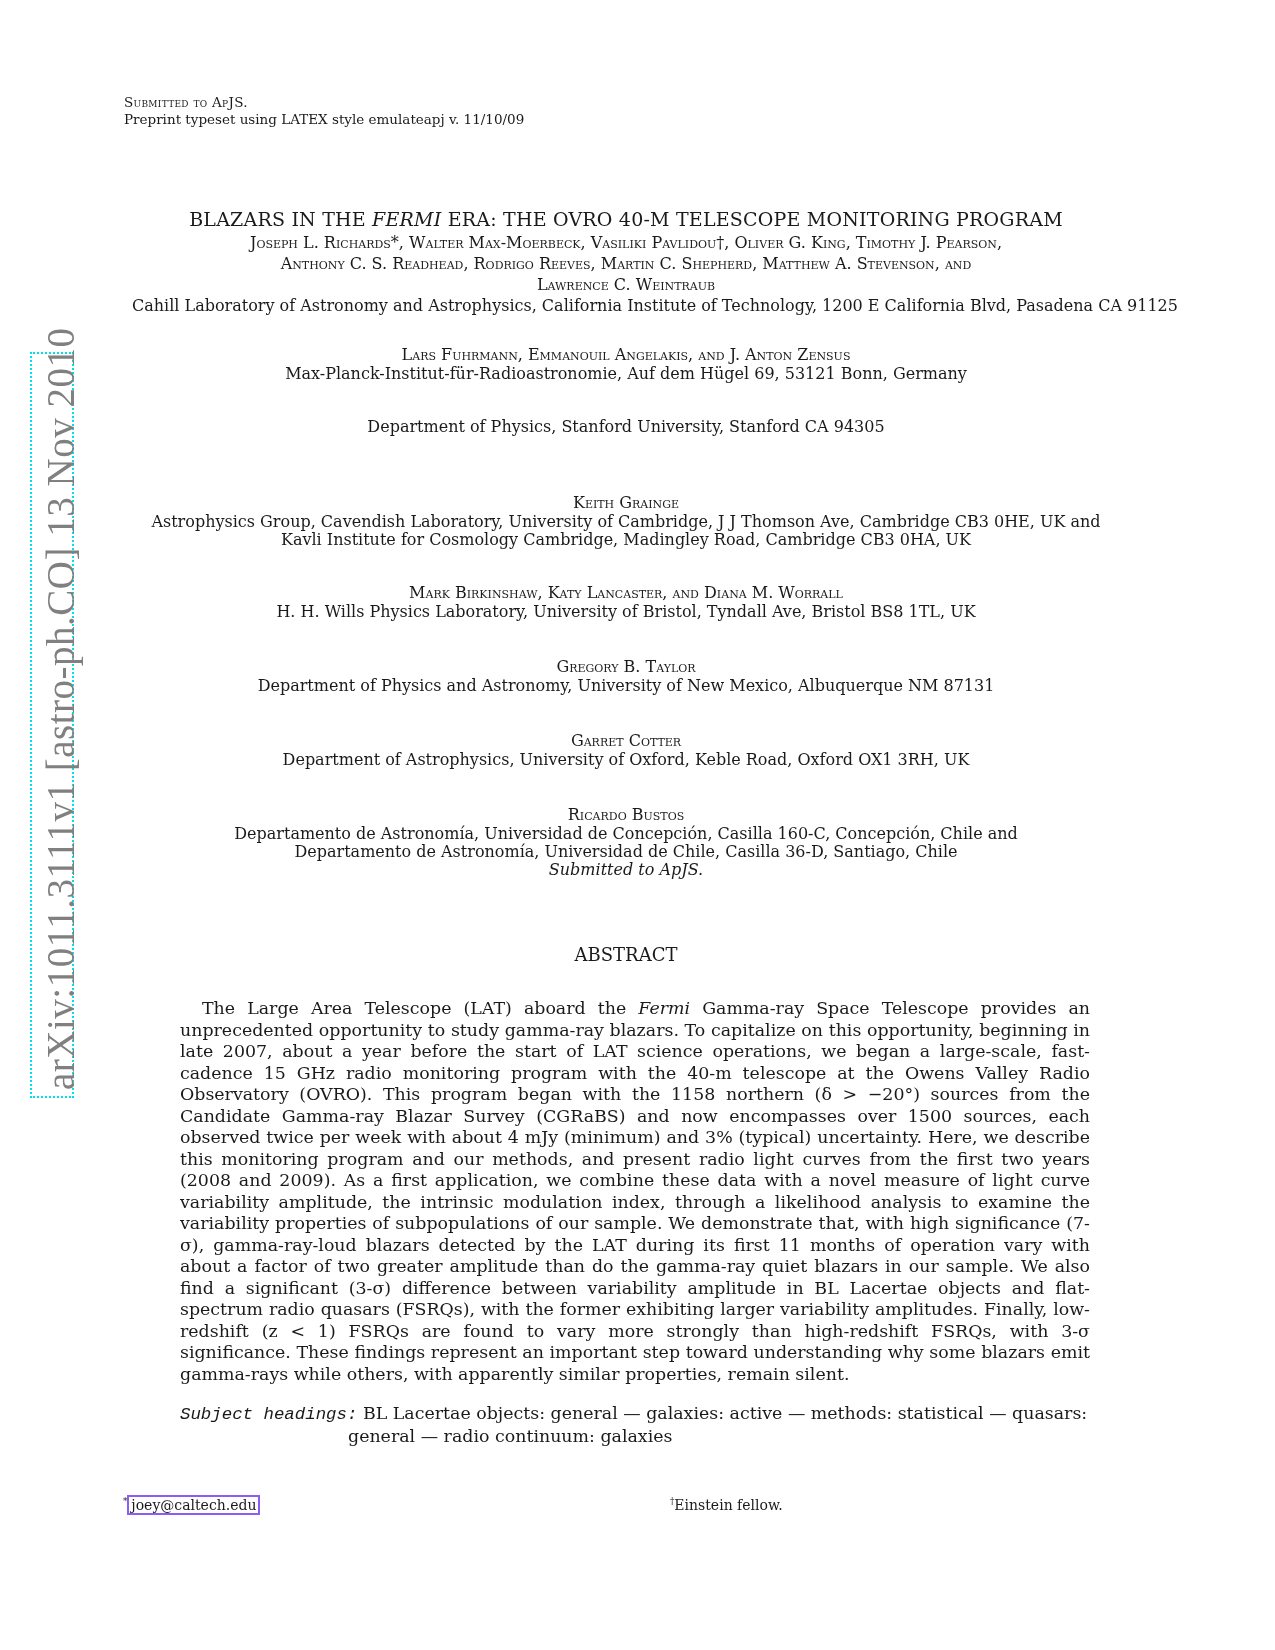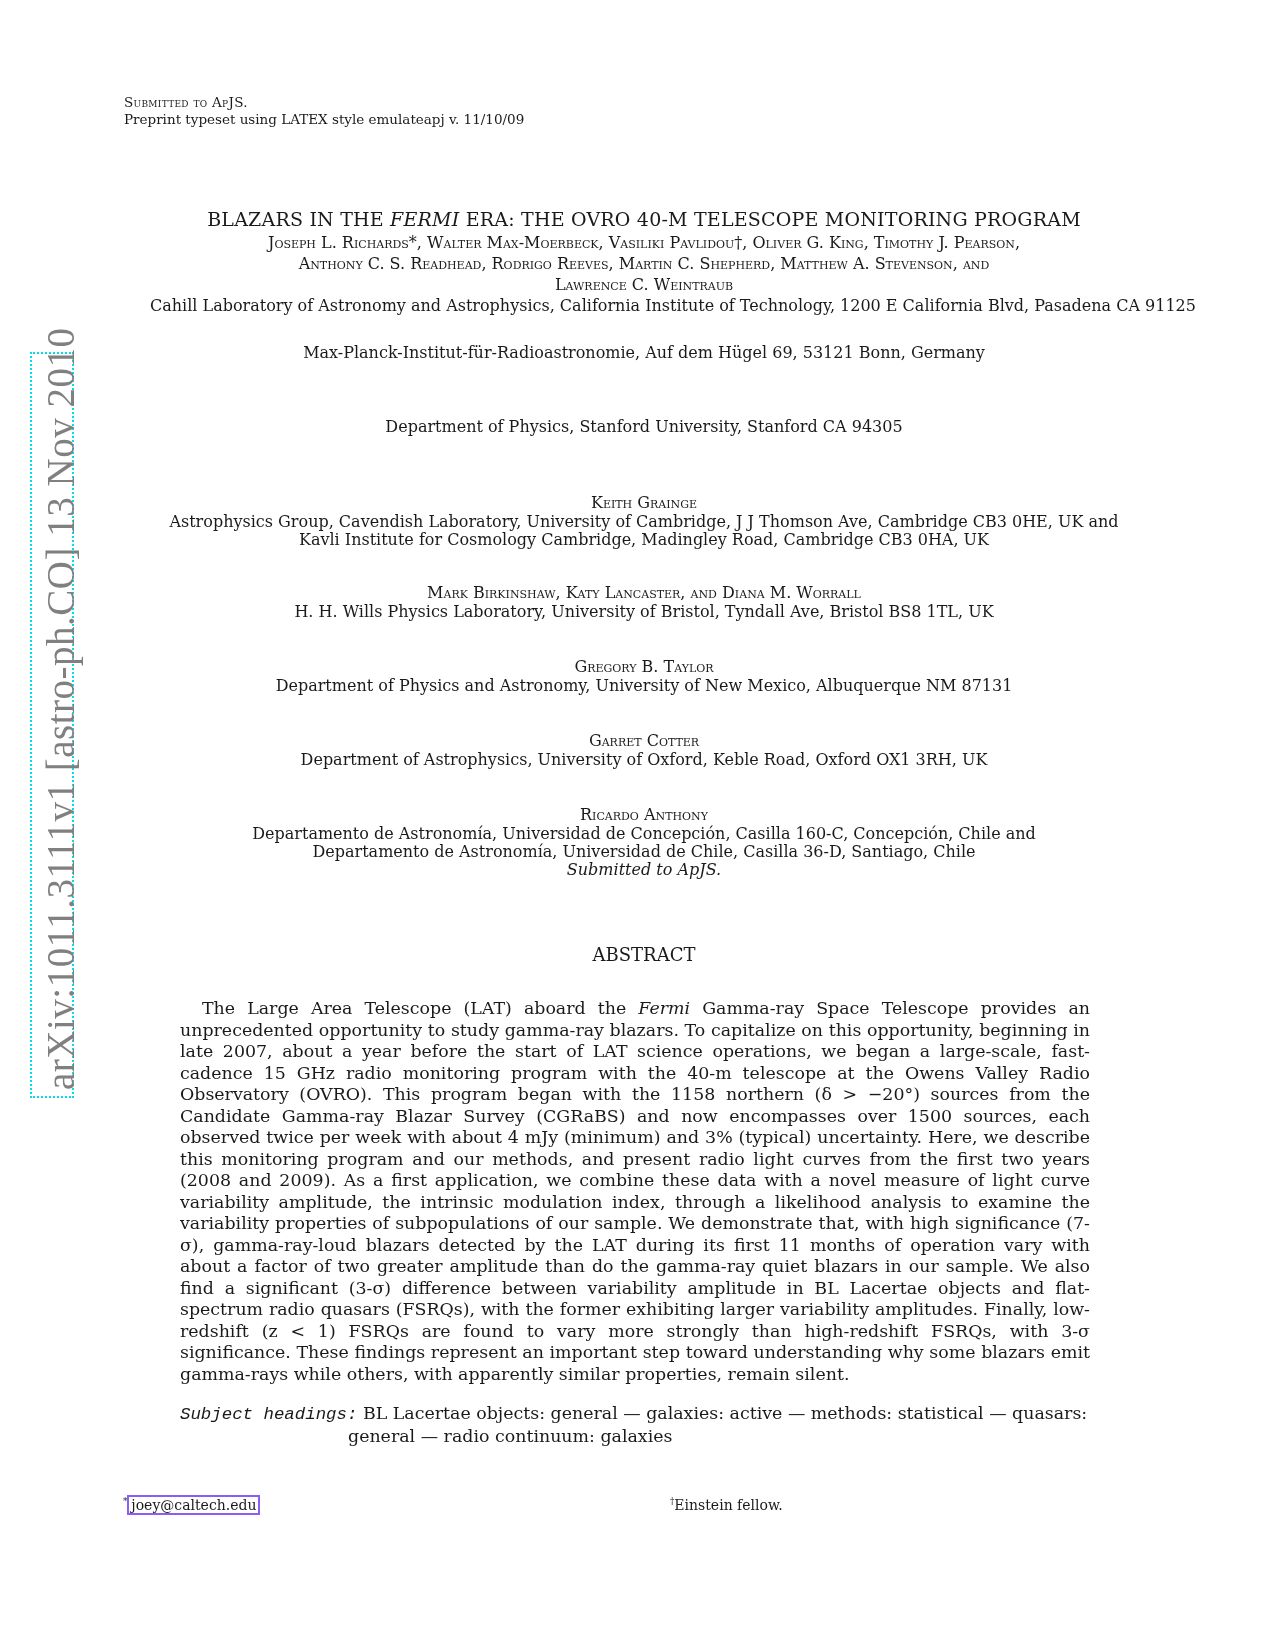--- a/index.html
+++ b/index.html
@@ -20,21 +20,21 @@
     box-sizing: border-box;
   }
   .arxiv-text {
     position: absolute; left: 38px; top: 1090px;
     transform-origin: 0 0; transform: rotate(-90deg);
     white-space: nowrap; font-size: 39px; color: #808080;
     font-family: "Liberation Serif", "DejaVu Serif", serif;
     width: 735px; letter-spacing: 0.5px;
   }
 
-  .center-block { position: absolute; left: 124px; width: 1040px; text-align: center; }
+  .center-block { position: absolute; left: 106px; width: 1040px; text-align: center; }
   .title { top: 208px; font-size: 19px; letter-spacing: 0.2px; }
   .authors { font-size: 16px; line-height: 21px; font-variant: small-caps; }
   .affil { font-size: 16px; line-height: 18px; }
 
   .abstract-head { top: 944px; font-size: 18px; }
   .abstract {
     position: absolute; left: 180px; width: 910px; top: 998px;
     font-size: 17.4px; line-height: 21.5px; text-align: justify;
     text-indent: 22px; hyphens: manual;
   }
@@ -67,20 +67,21 @@
 </div>
 
 <div class="center-block" style="top:232px;">
   <div class="authors">Joseph L. Richards*,   Walter Max-Moerbeck, Vasiliki Pavlidou†,   Oliver G. King, Timothy J. Pearson,</div>
   <div class="authors">Anthony C. S. Readhead, Rodrigo Reeves, Martin C. Shepherd, Matthew A. Stevenson, and</div>
   <div class="authors">Lawrence C. Weintraub</div>
   <div class="affil" style="margin-top:2px; margin-left:-12px; margin-right:-70px;">Cahill Laboratory of Astronomy and Astrophysics, California Institute of Technology, 1200 E California Blvd, Pasadena CA 91125</div>
 </div>
 
 <div class="center-block" style="top:344px;">
+  <div class="authors">Lars Fuhrmann, Emmanouil Angelakis, and J. Anton Zensus</div>
   <div class="affil">Max-Planck-Institut-für-Radioastronomie, Auf dem Hügel 69, 53121 Bonn, Germany</div>
 </div>
 
 <div class="center-block" style="top:418px;">
   <div class="affil">Department of Physics, Stanford University, Stanford CA 94305</div>
 </div>
 
 <div class="center-block" style="top:492px;">
   <div class="authors">Keith Grainge</div>
   <div class="affil">Astrophysics Group, Cavendish Laboratory, University of Cambridge, J J Thomson Ave, Cambridge CB3 0HE, UK and</div>
@@ -96,21 +97,21 @@
   <div class="authors">Gregory B. Taylor</div>
   <div class="affil">Department of Physics and Astronomy, University of New Mexico, Albuquerque NM 87131</div>
 </div>
 
 <div class="center-block" style="top:730px;">
   <div class="authors">Garret Cotter</div>
   <div class="affil">Department of Astrophysics, University of Oxford, Keble Road, Oxford OX1 3RH, UK</div>
 </div>
 
 <div class="center-block" style="top:804px;">
-  <div class="authors">Ricardo Anthony</div>
+  <div class="authors">Ricardo Bustos</div>
   <div class="affil">Departamento de Astronomía, Universidad de Concepción, Casilla 160-C, Concepción, Chile and</div>
   <div class="affil">Departamento de Astronomía, Universidad de Chile, Casilla 36-D, Santiago, Chile</div>
   <div class="affil" style="font-style:italic;">Submitted to ApJS.</div>
 </div>
 
 <div class="center-block abstract-head">ABSTRACT</div>
 <div class="abstract">
   <span>The Large Area Telescope (LAT) aboard the </span><i>Fermi</i><span> Gamma-ray Space Telescope provides an unprecedented opportunity to study gamma-ray blazars. To capitalize on this opportunity, beginning in late 2007, about a year before the start of LAT science operations, we began a large-scale, fast-cadence 15 GHz radio monitoring program with the 40-m telescope at the Owens Valley Radio Observatory (OVRO). This program began with the 1158 northern (δ &gt; −20°) sources from the Candidate Gamma-ray Blazar Survey (CGRaBS) and now encompasses over 1500 sources, each observed twice per week with about 4 mJy (minimum) and 3% (typical) uncertainty. Here, we describe this monitoring program and our methods, and present radio light curves from the first two years (2008 and 2009). As a first application, we combine these data with a novel measure of light curve variability amplitude, the intrinsic modulation index, through a likelihood analysis to examine the variability properties of subpopulations of our sample. We demonstrate that, with high significance (7-σ), gamma-ray-loud blazars detected by the LAT during its first 11 months of operation vary with about a factor of two greater amplitude than do the gamma-ray quiet blazars in our sample. We also find a significant (3-σ) difference between variability amplitude in BL Lacertae objects and flat-spectrum radio quasars (FSRQs), with the former exhibiting larger variability amplitudes. Finally, low-redshift (z &lt; 1) FSRQs are found to vary more strongly than high-redshift FSRQs, with 3-σ significance. These findings represent an important step toward understanding why some blazars emit gamma-rays while others, with apparently similar properties, remain silent.</span>
 </div>
 

